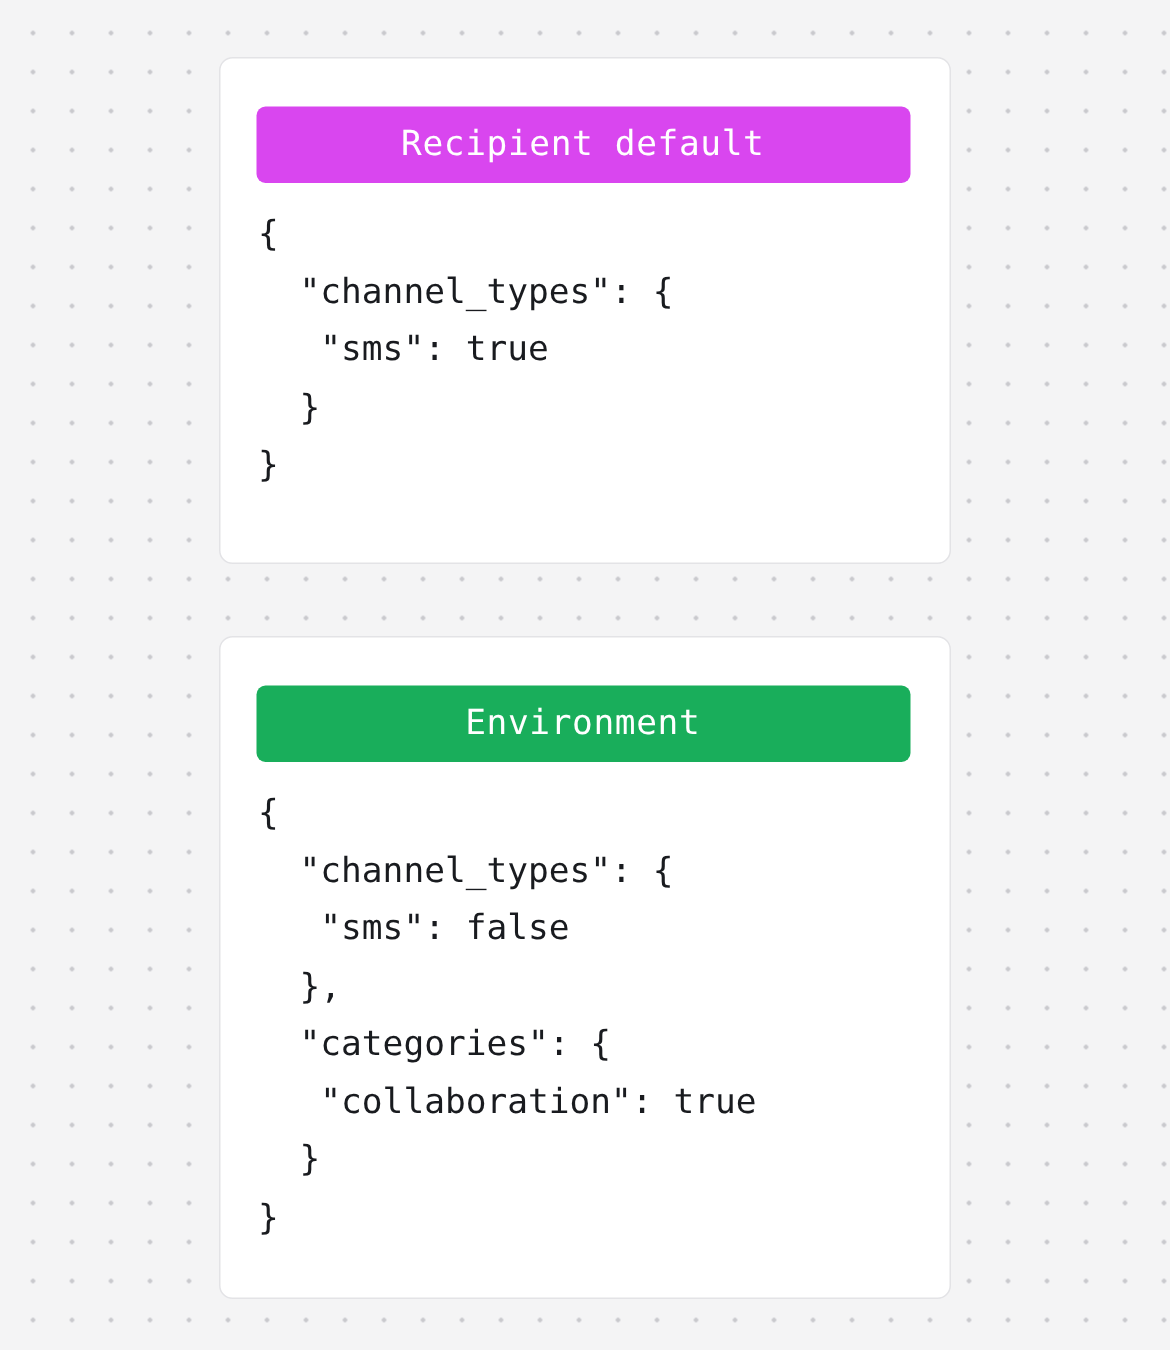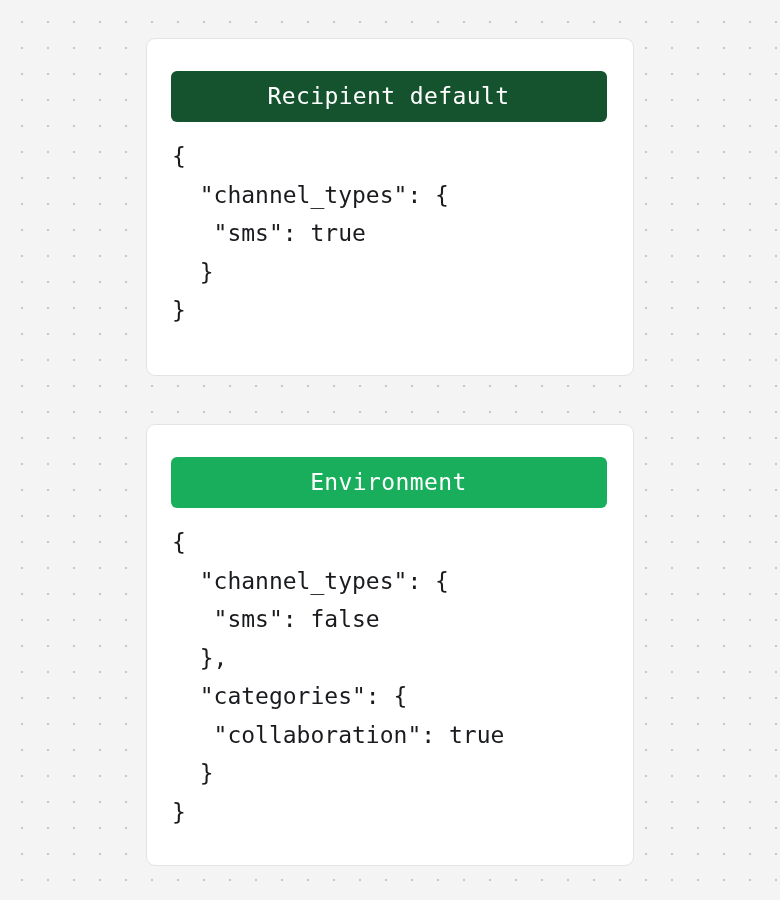--- a/index.html
+++ b/index.html
@@ -82,21 +82,21 @@
     white-space: pre;
     tab-size: 2;
   }
 </style>
 </head>
 <body>
 
 <div id="canvas">
 
   <div class="card card-recipient-default">
-    <div class="card-header" style="background:#14532d;">
+    <div class="card-header" style="background:#d946ef;">
       <span class="card-header-label">Recipient default</span>
     </div>
     <div class="card-body">
       <pre class="json-block">{
   "channel_types": {
    "sms": true
   }
 }</pre>
     </div>
   </div>

